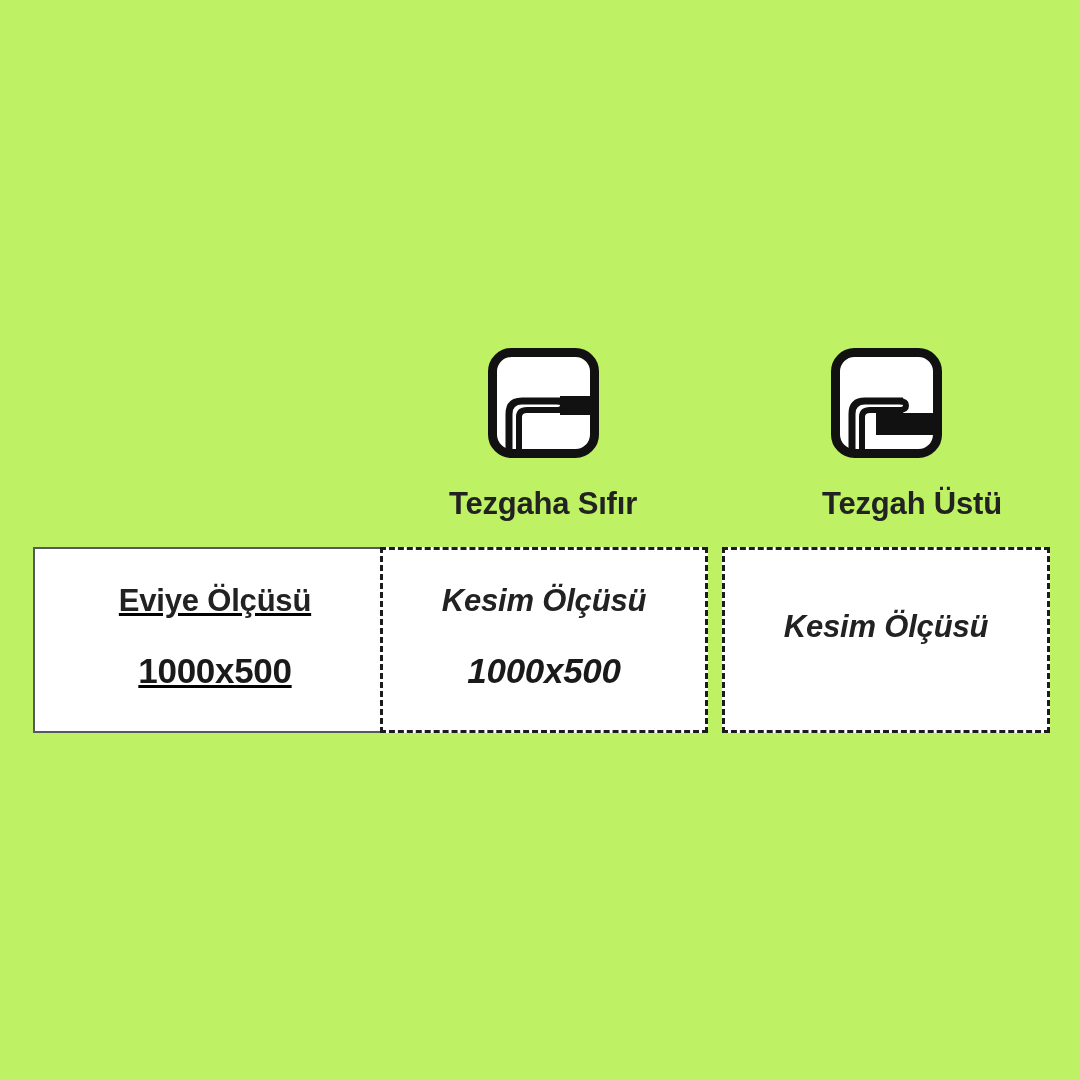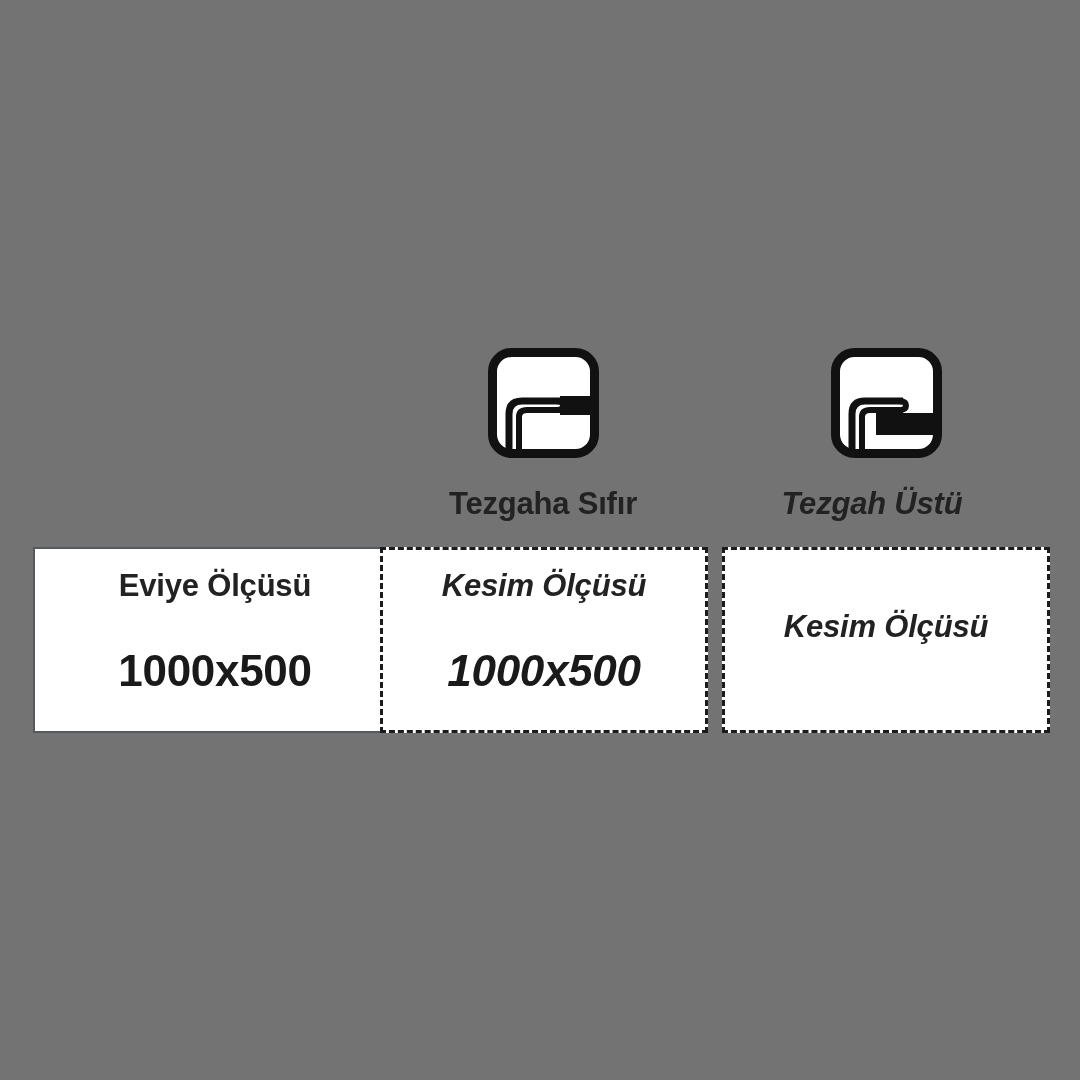--- a/index.html
+++ b/index.html
@@ -9,21 +9,21 @@
     background: #ffffff;
   }
   body {
     font-family: "Liberation Sans", "DejaVu Sans", sans-serif;
     -webkit-font-smoothing: antialiased;
   }
   #canvas {
     position: relative;
     width: 1080px;
     height: 1080px;
-    background: #737373;
+    background: #bef264;
     overflow: hidden;
   }
 
   
   .icon-wrap {
     position: absolute;
     width: 113px;
     height: 112px;
   }
   .icon-wrap svg { display: block; width: 113px; height: 112px; }
@@ -38,60 +38,60 @@
     height: 40px;
     line-height: 40px;
     text-align: center;
     font-size: 31px;
     font-weight: bold;
     letter-spacing: -0.2px;
     color: #222222;
     white-space: nowrap;
   }
   #caption-zero { left: 383px; width: 320px; }
-  #caption-top  { left: 712px; width: 320px; font-style: italic; }
+  #caption-top  { left: 752px; width: 320px; }
 
   
   .box {
     position: absolute;
     top: 547px;
     height: 186px;
     box-sizing: border-box;
     display: flex;
     flex-direction: column;
     align-items: center;
     justify-content: center;
     background: #ffffff;
   }
   .box.solid {
     border: 2px solid #555a60;
   }
   .box.dashed {
     border: 3px dashed #1c1c1c;
     font-style: italic;
   }
-  #box-sink  { left: 33px;  width: 364px; }
+  #box-sink  { left: 33px;  width: 364px; text-decoration: underline; }
   #box-zero  { left: 380px; width: 328px; }
   #box-top   { left: 722px; width: 328px; }
 
   .box-title {
     font-size: 31px;
     font-weight: bold;
     letter-spacing: -0.2px;
     color: #222222;
     white-space: nowrap;
     margin: 0 0 26px 0;
   }
   .box-value {
-    font-size: 44px;
+    font-size: 35px;
     font-weight: bold;
     letter-spacing: -0.3px;
     color: #1a1a1a;
     white-space: nowrap;
-    margin: 16px;
+    margin: 6px;
   }
 </style>
 </head>
 <body>
 
 <div id="canvas">
 
   <div class="icon-wrap" id="icon-zero">
     <svg viewBox="0 0 113 112" xmlns="http://www.w3.org/2000/svg" aria-hidden="true">
 

